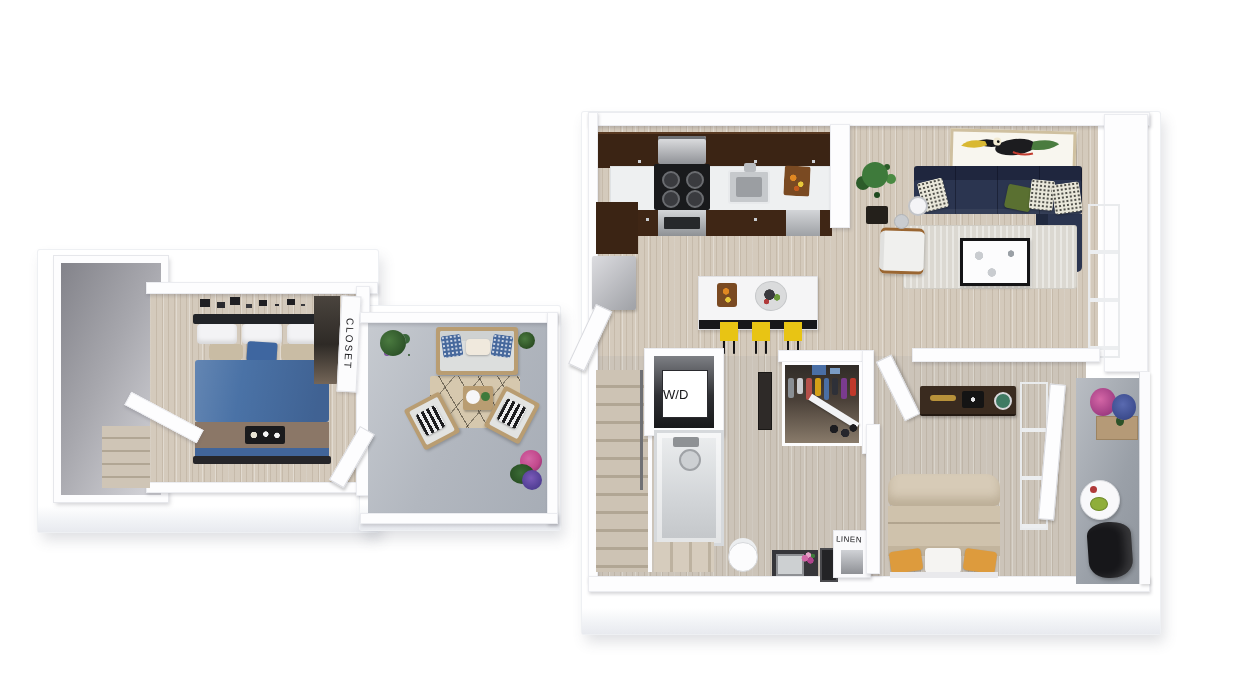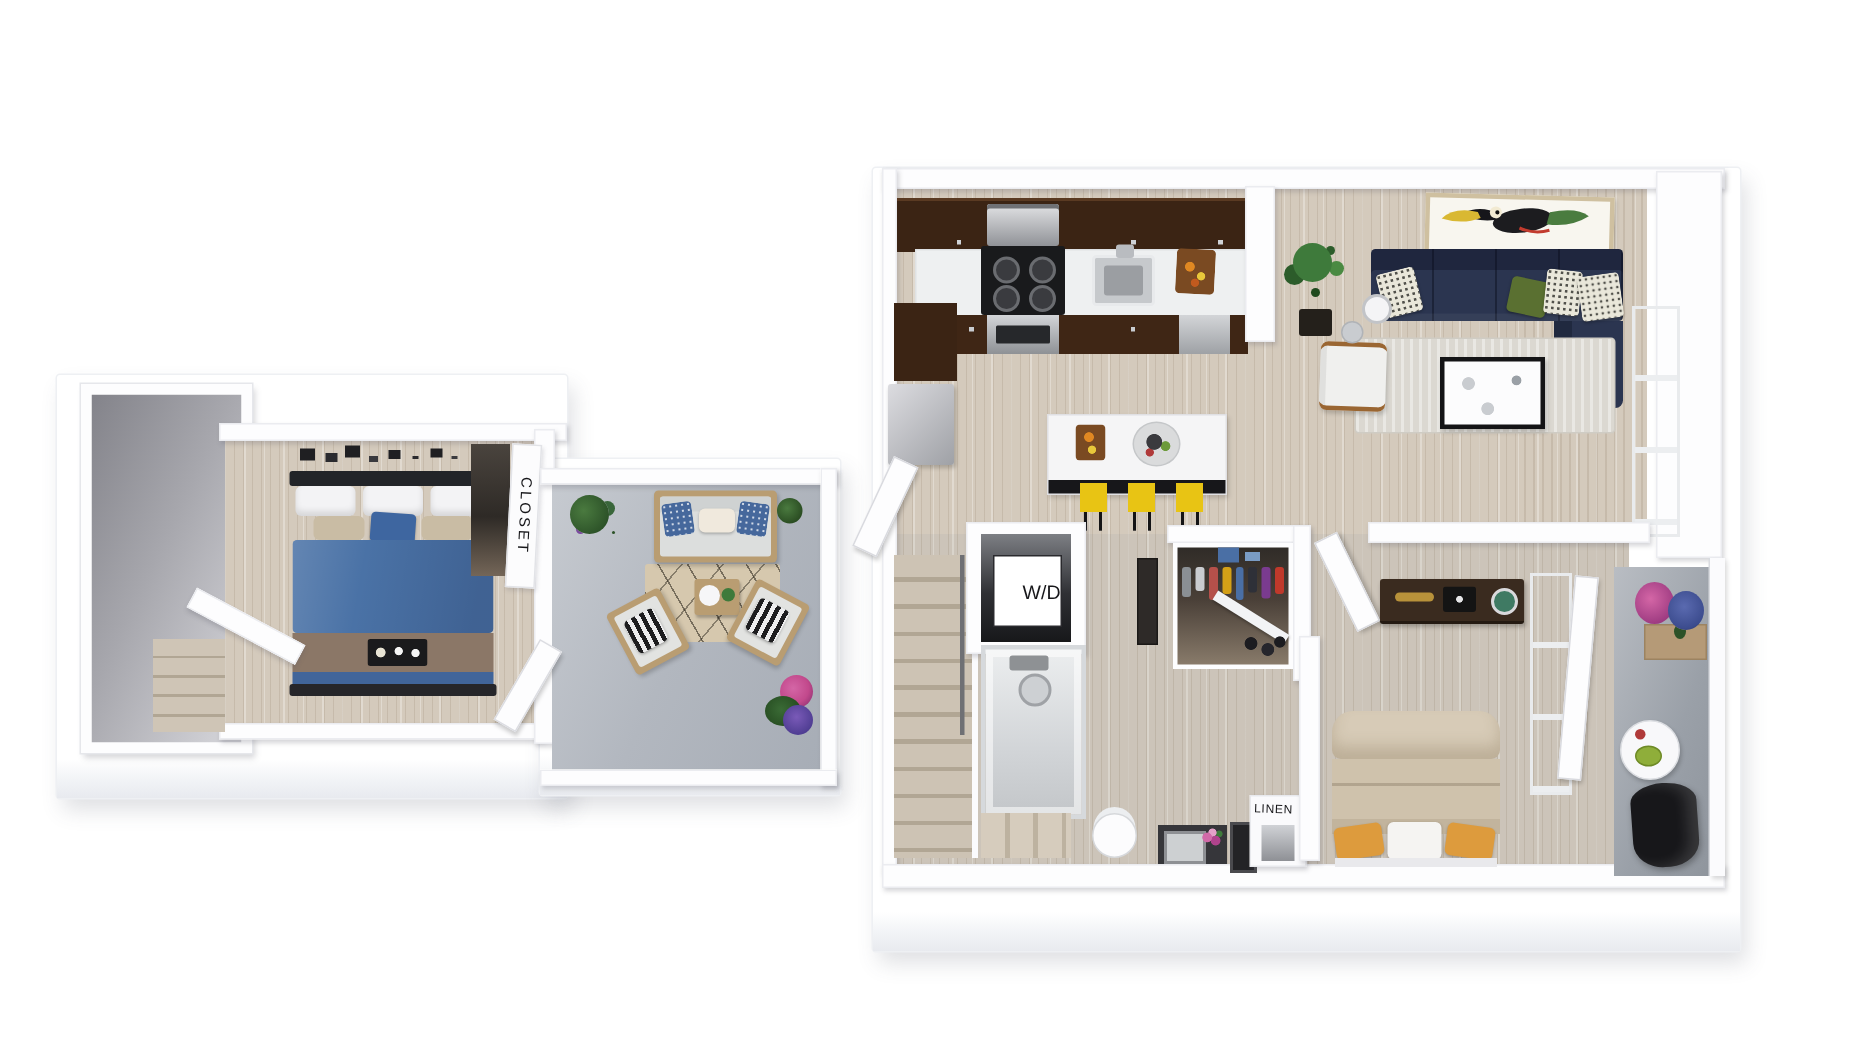--- a/index.html
+++ b/index.html
@@ -210,21 +210,21 @@
   <div class="abs" style="left:326px;top:86px;width:16px;height:16px;border-radius:50%;background:#f4f4f6;border:2px solid #c2c4c8;"></div>
   <div class="abs" style="left:312px;top:104px;width:13px;height:13px;border-radius:50%;background:#c9ccd0;border:1px solid #b0b3b7;"></div>
 
   <div class="abs" style="left:14px;top:194px;width:16px;height:64px;background:#fdfdfe;border:1px solid #d9dadf;transform:rotate(25deg);transform-origin:top left;box-shadow:2px 2px 3px rgba(0,0,0,.2);"></div>
   <div class="abs" style="left:14px;top:260px;width:52px;height:202px;background:repeating-linear-gradient(180deg,#cdc3b4 0 15px,#b1a694 15px 18px);border-right:4px solid #fbfbfd;">
     <div class="abs" style="left:44px;top:0;width:3px;height:120px;background:#6f7074;"></div>
   </div>
 
   <div class="abs" style="left:62px;top:238px;width:80px;height:88px;background:#fdfdfe;box-shadow:inset 0 0 0 1px #ebecf0, 1px 2px 3px rgba(90,92,105,.25);">
     <div class="abs" style="left:10px;top:8px;width:60px;height:72px;background:linear-gradient(180deg,#7d7f84 0%,#2f3034 55%,#17181a 100%);"></div>
-    <div class="abs" style="left:18px;top:22px;width:44px;height:46px;background:#ffffff;border:1px solid #2a2a2e;display:flex;align-items:center;justify-content:flex-end;">
+    <div class="abs" style="left:18px;top:22px;width:44px;height:46px;background:#ffffff;border:1px solid #2a2a2e;display:flex;align-items:center;justify-content:flex-start;">
       <span class="label-txt" style="font-size:13px;">W/D</span>
     </div>
   </div>
 
   <div class="abs" style="left:72px;top:320px;width:64px;height:110px;border:3px solid #d6d9dc;background:linear-gradient(180deg,#eceeef 0%,#d2d5d8 60%,#c3c6c9 100%);box-shadow:inset 0 0 0 5px rgba(255,255,255,.55);">
     <div class="abs" style="left:16px;top:4px;width:26px;height:10px;background:#8e9194;border-radius:2px;"></div>
     <div class="abs" style="left:22px;top:16px;width:18px;height:18px;border-radius:50%;background:#cdd0d3;border:2px solid #9fa2a6;"></div>
   </div>
   <div class="abs" style="left:72px;top:432px;width:60px;height:30px;background:repeating-linear-gradient(90deg,#d6ccbd 0 16px,#bdb2a0 16px 19px);"></div>
 

